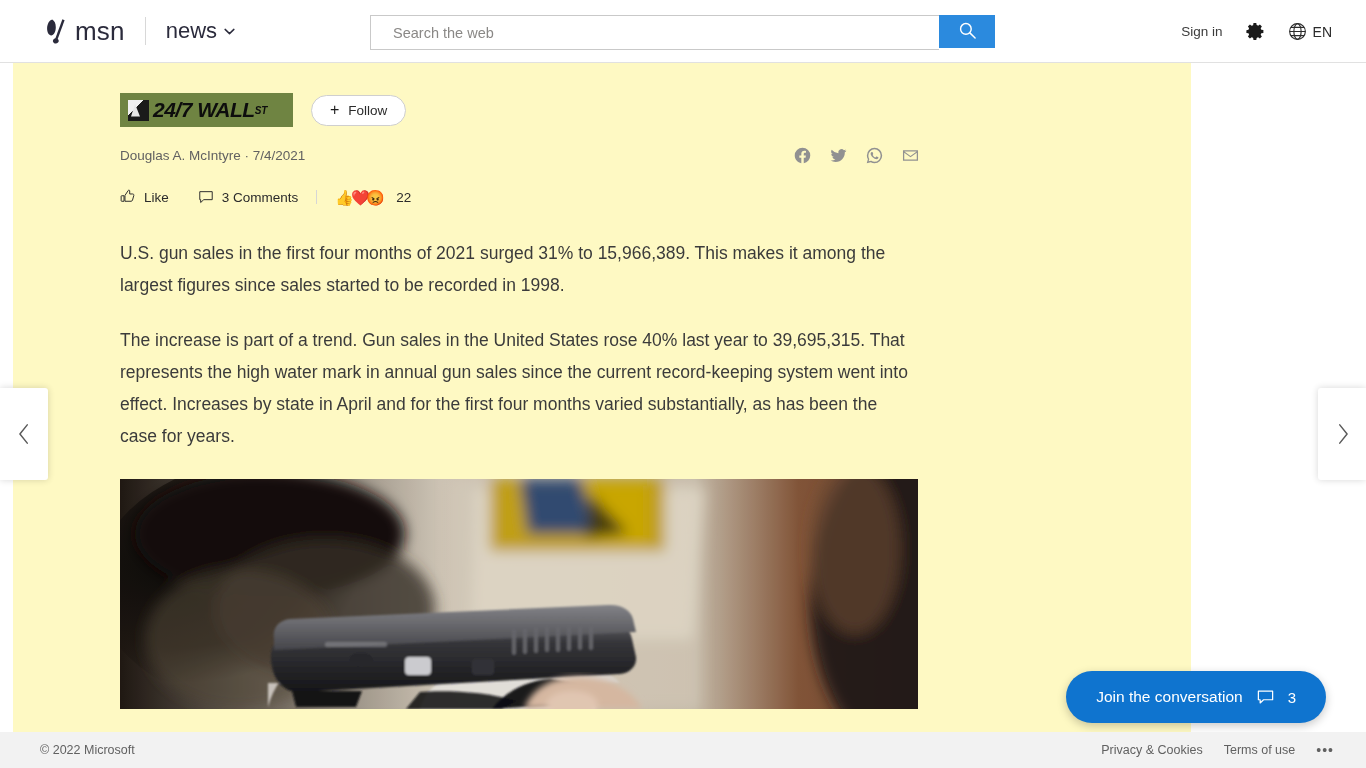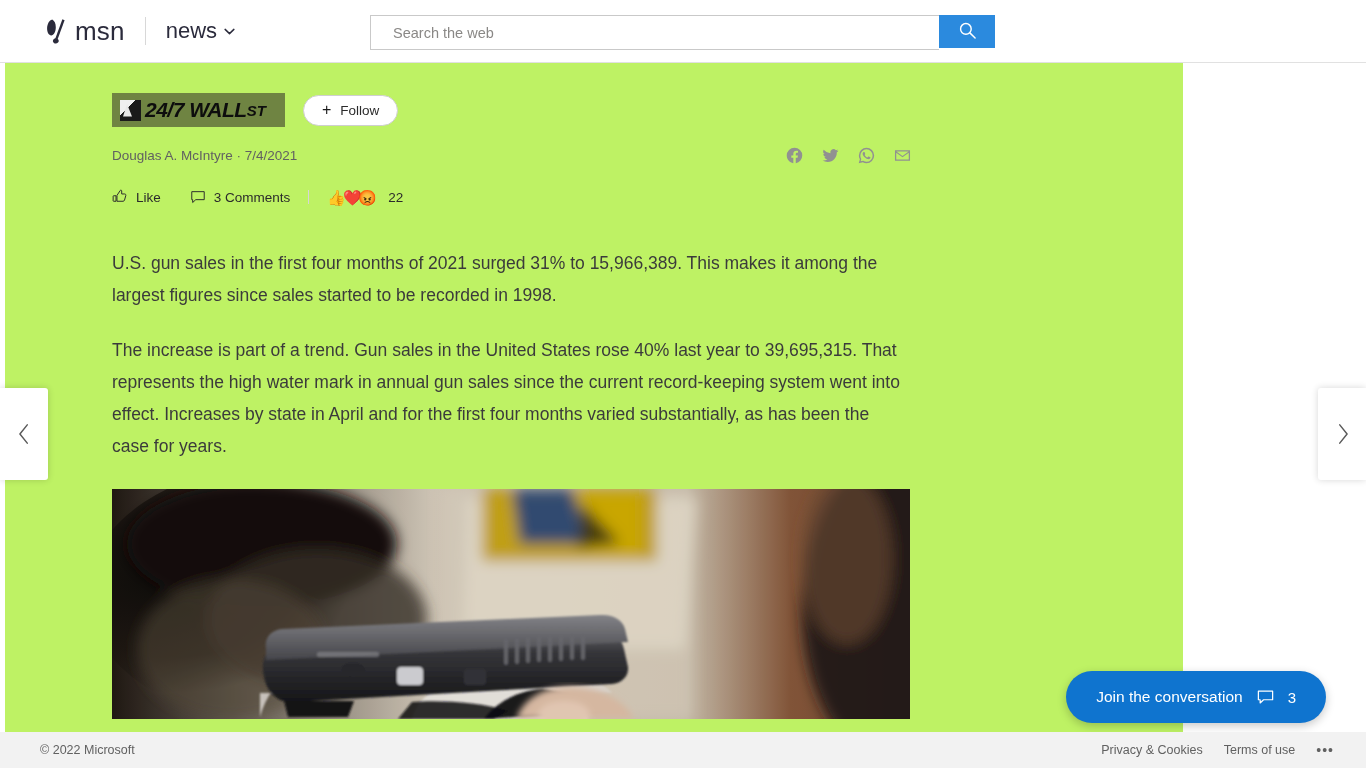--- a/index.html
+++ b/index.html
@@ -68,24 +68,24 @@
     display: flex; align-items: center; gap: 22px;
   }
   .signin { font-size: 13.5px; color: #3b3b3b; cursor: pointer; }
   .gear-icon { width: 21px; height: 21px; cursor: pointer; display:block;}
   .lang { display: flex; align-items: center; gap: 6px; cursor: pointer; }
   .globe-icon { width: 19px; height: 19px; display:block; }
   .lang-code { font-size: 14px; color: #2b2b2b; }
 
   
   .article {
-    position: absolute; top: 63px; left: 5px;
+    position: absolute; top: 63px; left: 13px;
     width: 1178px; height: 705px;
     overflow: hidden;
-    background: #bef264;
+    background: #fef9c3;
   }
   .col {
     position: absolute; left: 107px; top: 0;
     width: 800px;
   }
 
   .pub-row {
     display: flex; align-items: center; gap: 18px;
     margin-top: 30px;
   }
@@ -105,21 +105,21 @@
     width: 9px; height: 14px; background:#e8e8e8;
     clip-path: polygon(0 100%, 45% 10%, 100% 100%);
   }
   .pub-logo-text {
     font-family: "Liberation Sans", sans-serif;
     font-weight: 700; font-style: italic;
     font-size: 21px; color: #0d0d0d;
     margin-left: 4px; letter-spacing: -.5px;
   }
   .pub-logo-sup {
-    font-size: 15px; font-weight: 700; font-style: italic;
+    font-size: 10px; font-weight: 700; font-style: italic;
     color: #0d0d0d; vertical-align: super;
   }
   .follow-btn {
     display: flex; align-items: center; gap: 9px;
     height: 31px; padding: 0 18px;
     border: 1px solid #cfcfcf; border-radius: 16px;
     background: #fff; cursor: pointer;
     font-size: 13.5px; color: #2b2b2b;
   }
   .plus-icon {
@@ -158,21 +158,21 @@
   .reactions { display: flex; align-items: center; gap: 8px; cursor: pointer; }
   .react-stack { display:flex; align-items:center; }
   .react-emoji { font-size: 15px; line-height: 1; margin-right: -3px; }
   .react-count { font-size: 13.5px; color: #2b2b2b; margin-left: 6px; }
 
   .para {
     margin-top: 23px;
     font-size: 17.5px; line-height: 32px;
     color: #3b3b3b; max-width: 790px;
   }
-  .para.first { margin-top: 39px; }
+  .para.first { margin-top: 29px; }
 
   .article-figure {
     margin-top: 27px;
     width: 798px; height: 230px;
     overflow: hidden; position: relative;
     background: #2a2018;
   }
   .photo { position:absolute; inset:0; }
 
   
@@ -249,20 +249,39 @@
     <button class="searchbtn">
       <span>
         <svg viewBox="0 0 20 20">
             <circle cx="8.3" cy="8.3" r="5.6" stroke="#ffffff" stroke-width="1.5" fill="none"></circle>
             <path d="M12.5 12.5L18 18" stroke="#ffffff" stroke-width="1.5" stroke-linecap="round"></path>
           </svg>
       </span>
     </button>
   </div>
 
+  <div class="hdr-right">
+    <span class="signin">Sign in</span>
+    <span>
+      <svg class="gear-icon" viewBox="0 0 24 24">
+        <path d="M12 8.3a3.7 3.7 0 100 7.4 3.7 3.7 0 000-7.4zm0 5.6a1.9 1.9 0 110-3.8 1.9 1.9 0 010 3.8z" fill="#1b1b1b"></path>
+        <path d="M21 13.6v-3.2l-2.4-.4a6.9 6.9 0 00-.7-1.7l1.4-2-2.3-2.3-2 1.4a6.9 6.9 0 00-1.7-.7L12.9 2.4h-3.2l-.4 2.4a6.9 6.9 0 00-1.7.7l-2-1.4L3.3 6.4l1.4 2a6.9 6.9 0 00-.7 1.7l-2.4.4v3.2l2.4.4c.16.6.4 1.17.7 1.7l-1.4 2 2.3 2.3 2-1.4c.53.3 1.1.54 1.7.7l.4 2.4h3.2l.4-2.4c.6-.16 1.17-.4 1.7-.7l2 1.4 2.3-2.3-1.4-2c.3-.53.54-1.1.7-1.7z" fill="#1b1b1b"></path>
+      </svg>
+    </span>
+    <span class="lang">
+      <span>
+        <svg class="globe-icon" viewBox="0 0 22 22">
+          <circle cx="11" cy="11" r="9.1" stroke="#2b2b2b" stroke-width="1.3" fill="none"></circle>
+          <ellipse cx="11" cy="11" rx="4.2" ry="9.1" stroke="#2b2b2b" stroke-width="1.3" fill="none"></ellipse>
+          <path d="M2 11h18M3.4 6.2h15.2M3.4 15.8h15.2" stroke="#2b2b2b" stroke-width="1.3" fill="none"></path>
+        </svg>
+      </span>
+      <span class="lang-code">EN</span>
+    </span>
+  </div>
 </div>
 
 <div class="article">
   <div class="col">
 
     <div class="pub-row">
       <div class="pub-logo">
         <span class="pub-logo-mark"></span>
         <span class="pub-logo-text">24/7 WALL</span>
         <span class="pub-logo-sup">ST</span>

